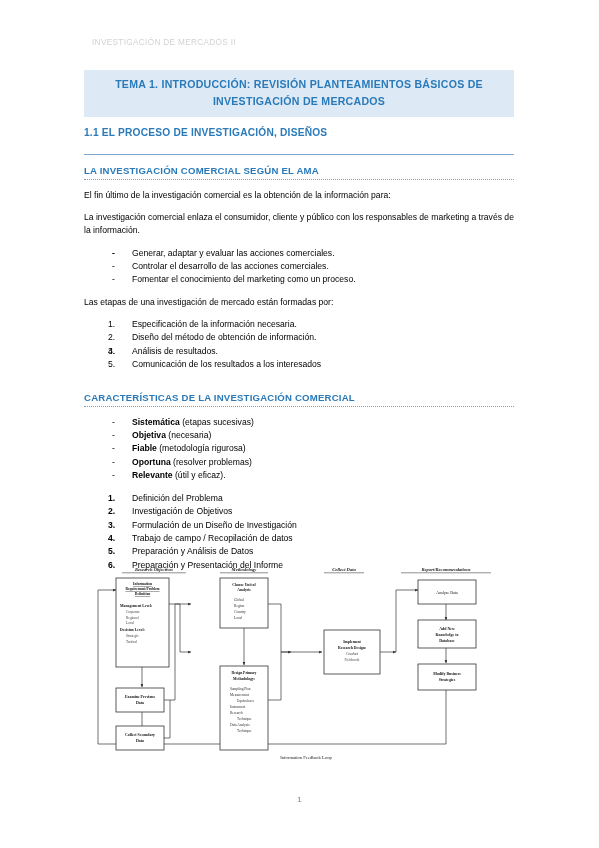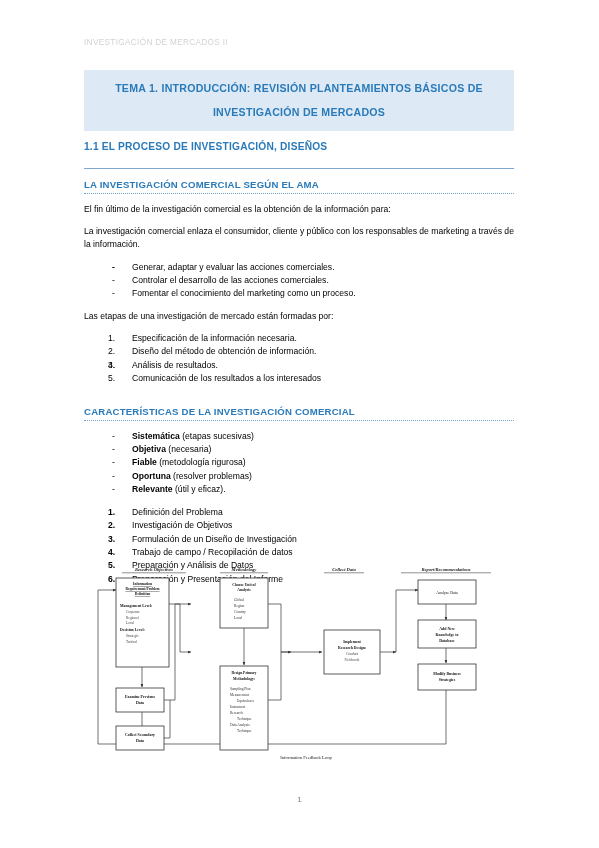--- a/index.html
+++ b/index.html
@@ -15,21 +15,21 @@
     position: relative;
     overflow: hidden;
   }
   .page {
     position: absolute;
     inset: 0;
     background: #fff;
   }
   .running-header {
     position: absolute;
-    left: 84px;
+    left: 92px;
     top: 38px;
     font-size: 8.2px;
     letter-spacing: 0.35px;
     color: #d2d2d2;
     font-weight: 400;
     white-space: nowrap;
   }
   .content {
     position: absolute;
     left: 84px;
@@ -37,21 +37,21 @@
     width: 430px;
   }
   
   .doc-title {
     background: #ddeaf6;
     color: #2a7ab9;
     font-weight: bold;
     font-size: 10.6px;
     letter-spacing: 0.25px;
     text-align: center;
-    line-height: 24px;
+    line-height: 17px;
     padding: 6px 16px 7px 16px;
     box-sizing: border-box;
     margin: 0 0 10px 0;
   }
   
   .h1 {
     color: #2a7ab9;
     font-weight: bold;
     font-size: 10.2px;
     letter-spacing: 0.2px;

